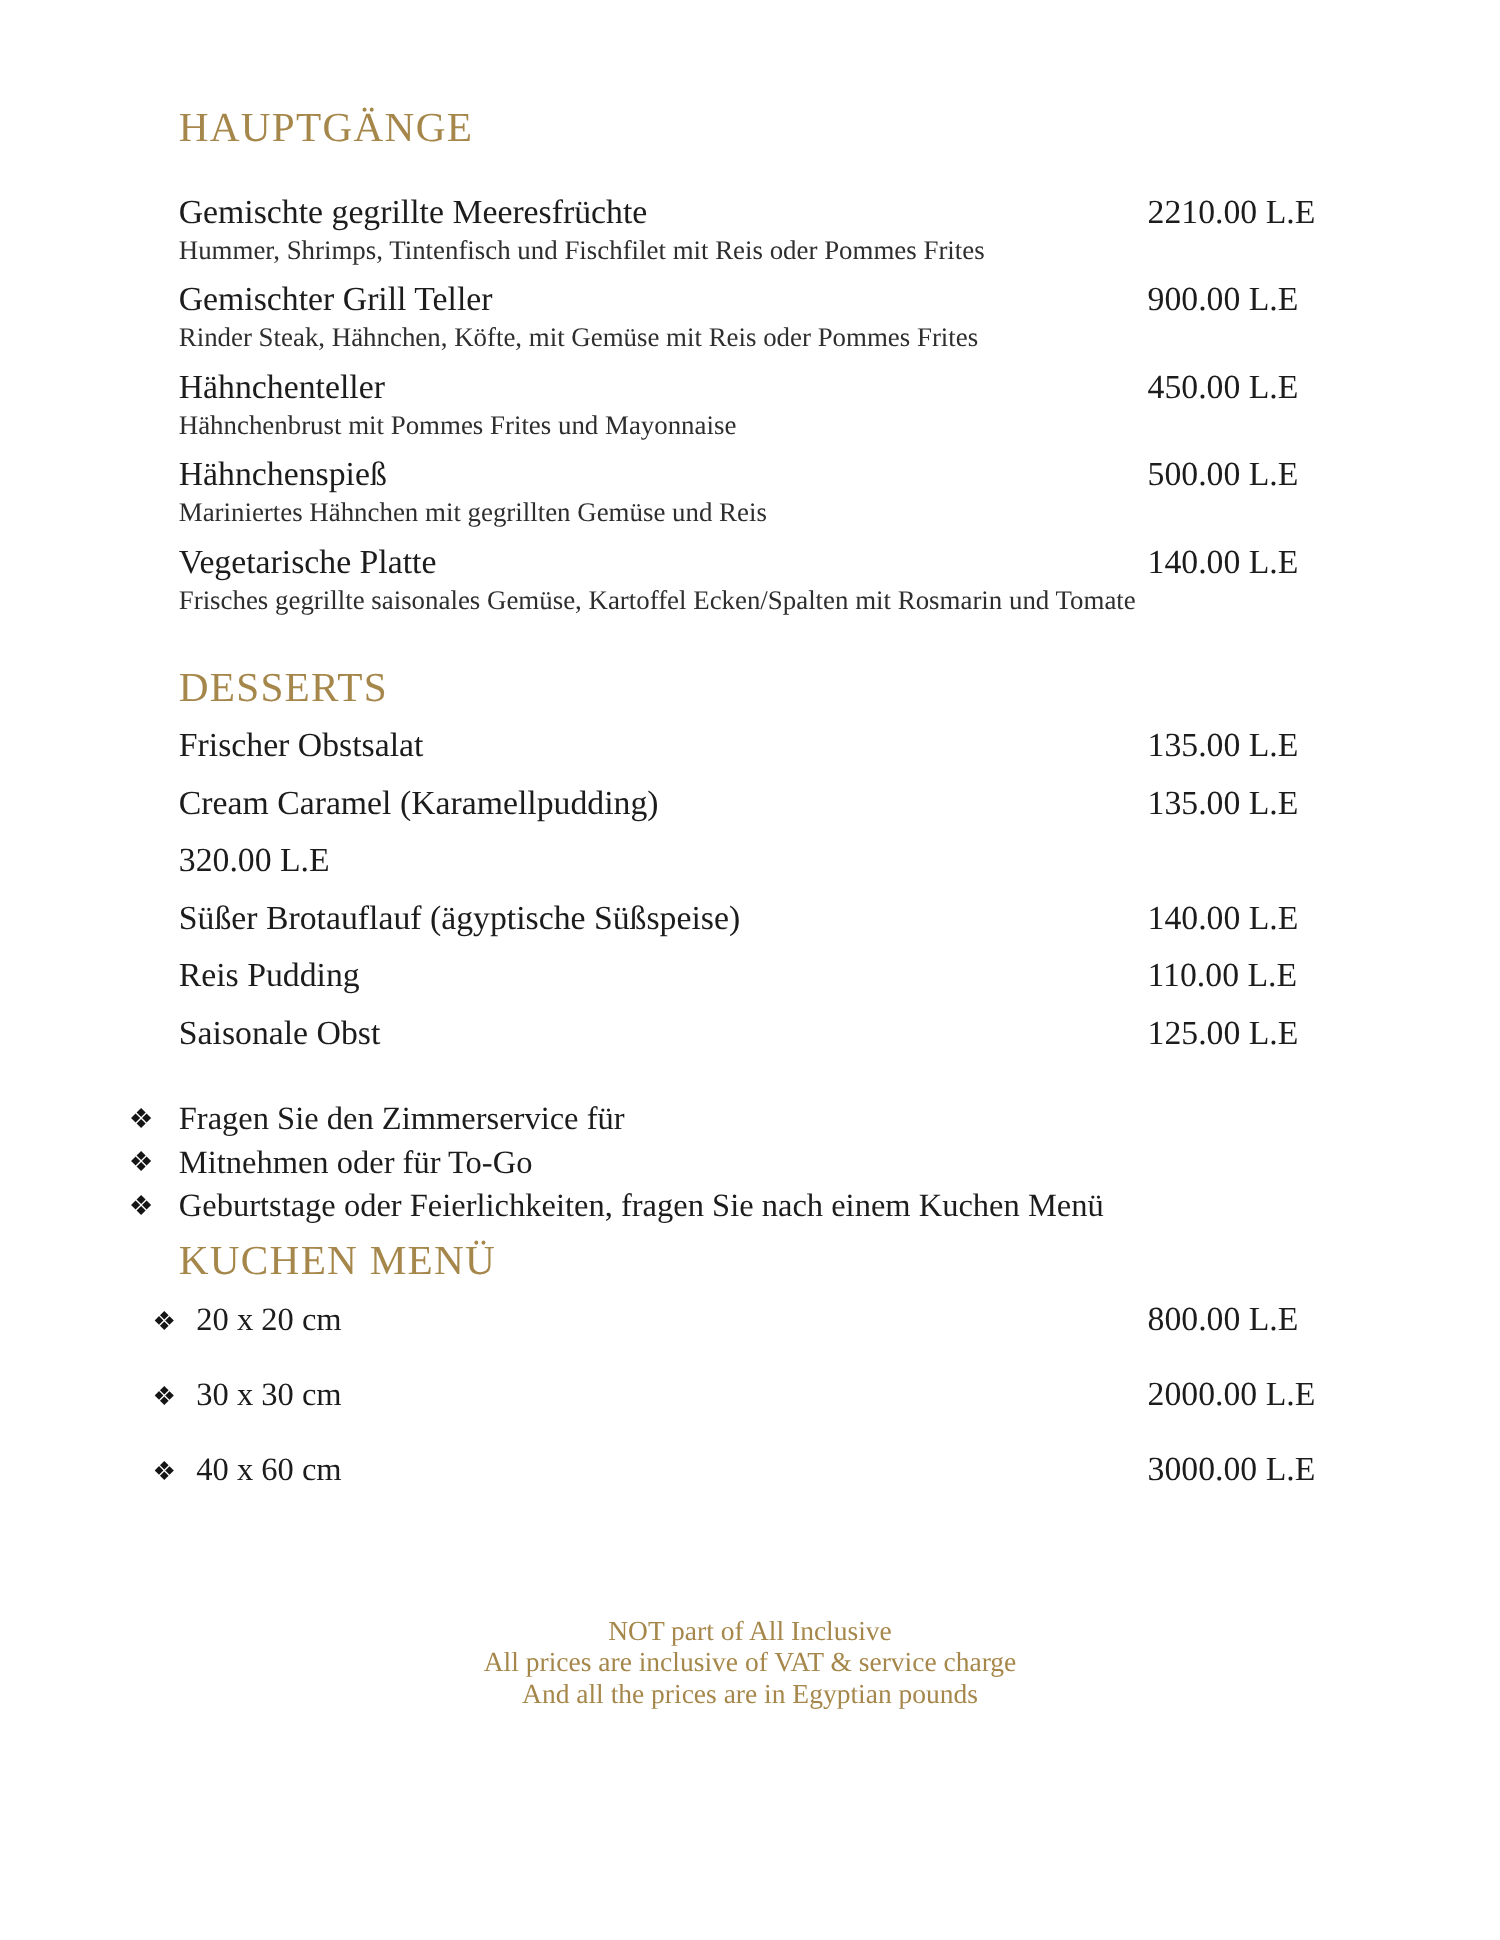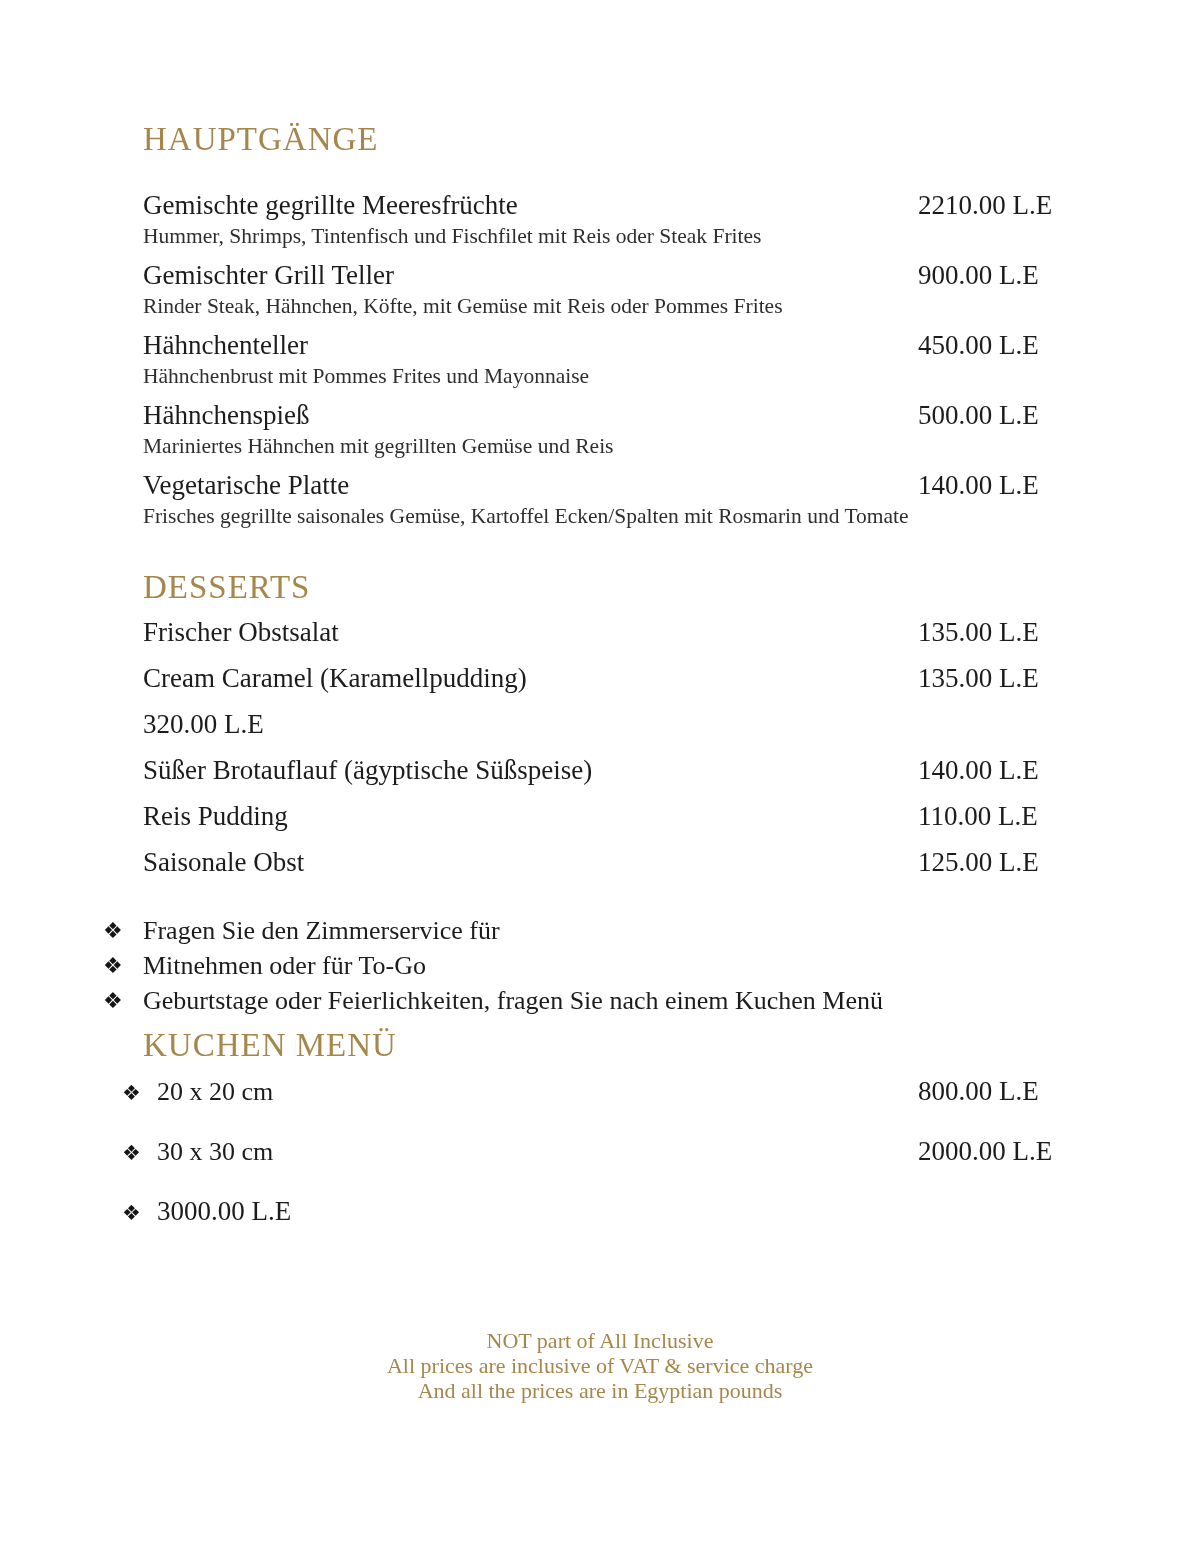--- a/index.html
+++ b/index.html
@@ -11,21 +11,21 @@
     font-family: "Liberation Serif", "DejaVu Serif", serif;
     color: #1c1c1c;
   }
   .page {
     position: relative;
     width: 1200px;
     height: 1552px;
     overflow: hidden;
     background: #ffffff;
   }
-  .content { padding-top: 120px; font-family: Liberation Serif, serif; }
+  .content { padding-top: 84px; font-family: Liberation Serif, serif; }
 
   .section-title {
     margin: 0;
     padding-left: 143px;
     font-size: 33px;
     line-height: 38px;
     font-weight: normal;
     letter-spacing: 1px;
     color: #a6874b;
   }
@@ -93,21 +93,21 @@
 <div class="page">
   <div class="content">
 
     <h2 class="section-title">HAUPTGÄNGE</h2>
 
     <div class="main-list">
 
       <div class="main-item">
         <div>
           <div class="item-name">Gemischte gegrillte Meeresfrüchte</div>
-          <div class="item-desc">Hummer, Shrimps, Tintenfisch und Fischfilet mit Reis oder Steak Frites</div>
+          <div class="item-desc">Hummer, Shrimps, Tintenfisch und Fischfilet mit Reis oder Pommes Frites</div>
         </div>
         <div class="item-price">2210.00 L.E</div>
       </div>
 
       <div class="main-item">
         <div>
           <div class="item-name">Gemischter Grill Teller</div>
           <div class="item-desc">Rinder Steak, Hähnchen, Köfte, mit Gemüse mit Reis oder Pommes Frites</div>
         </div>
         <div class="item-price">900.00 L.E</div>
@@ -200,20 +200,21 @@
       </div>
 
       <div class="cake-item">
         <span class="cake-bullet">❖</span>
         <span class="cake-name">30 x 30 cm</span>
         <span class="item-price">2000.00 L.E</span>
       </div>
 
       <div class="cake-item">
         <span class="cake-bullet">❖</span>
+        <span class="cake-name">40 x 60 cm</span>
         <span class="item-price">3000.00 L.E</span>
       </div>
 
     </div>
 
     <div class="footer">
       <div>NOT part of All Inclusive</div>
       <div>All prices are inclusive of VAT &amp; service charge</div>
       <div>And all the prices are in Egyptian pounds</div>
     </div>

